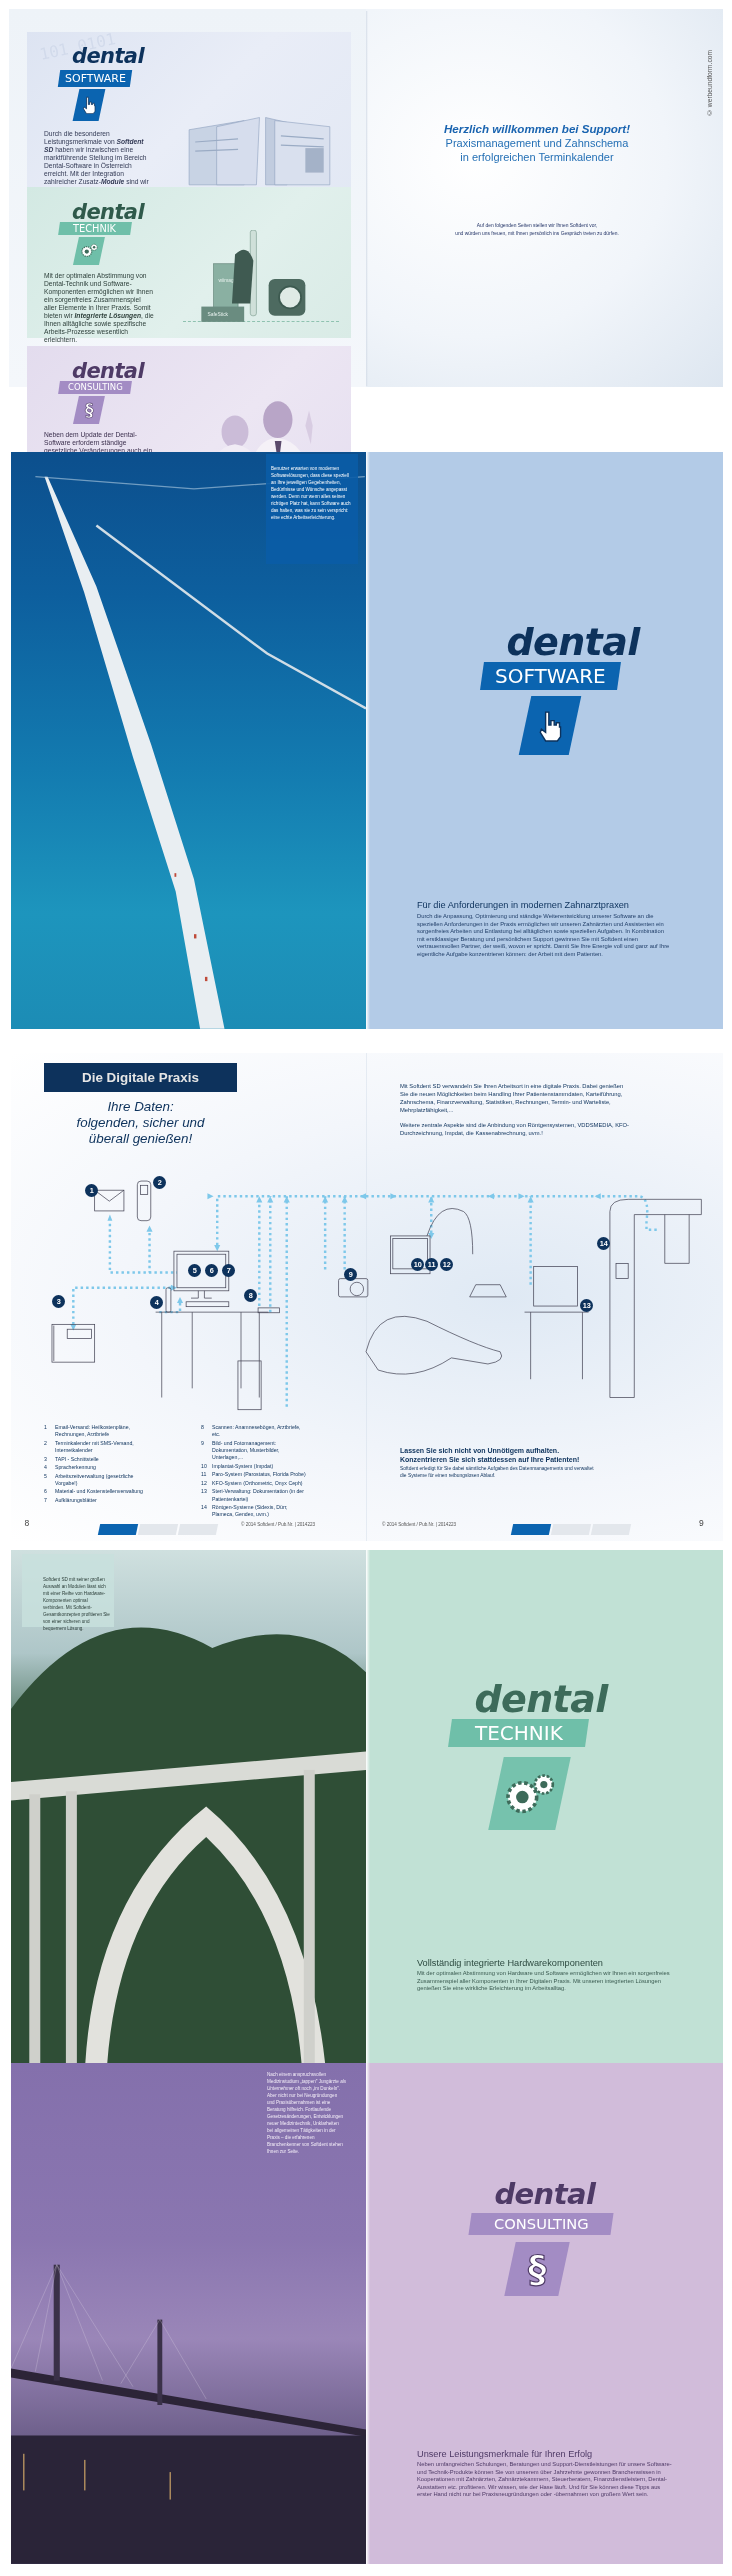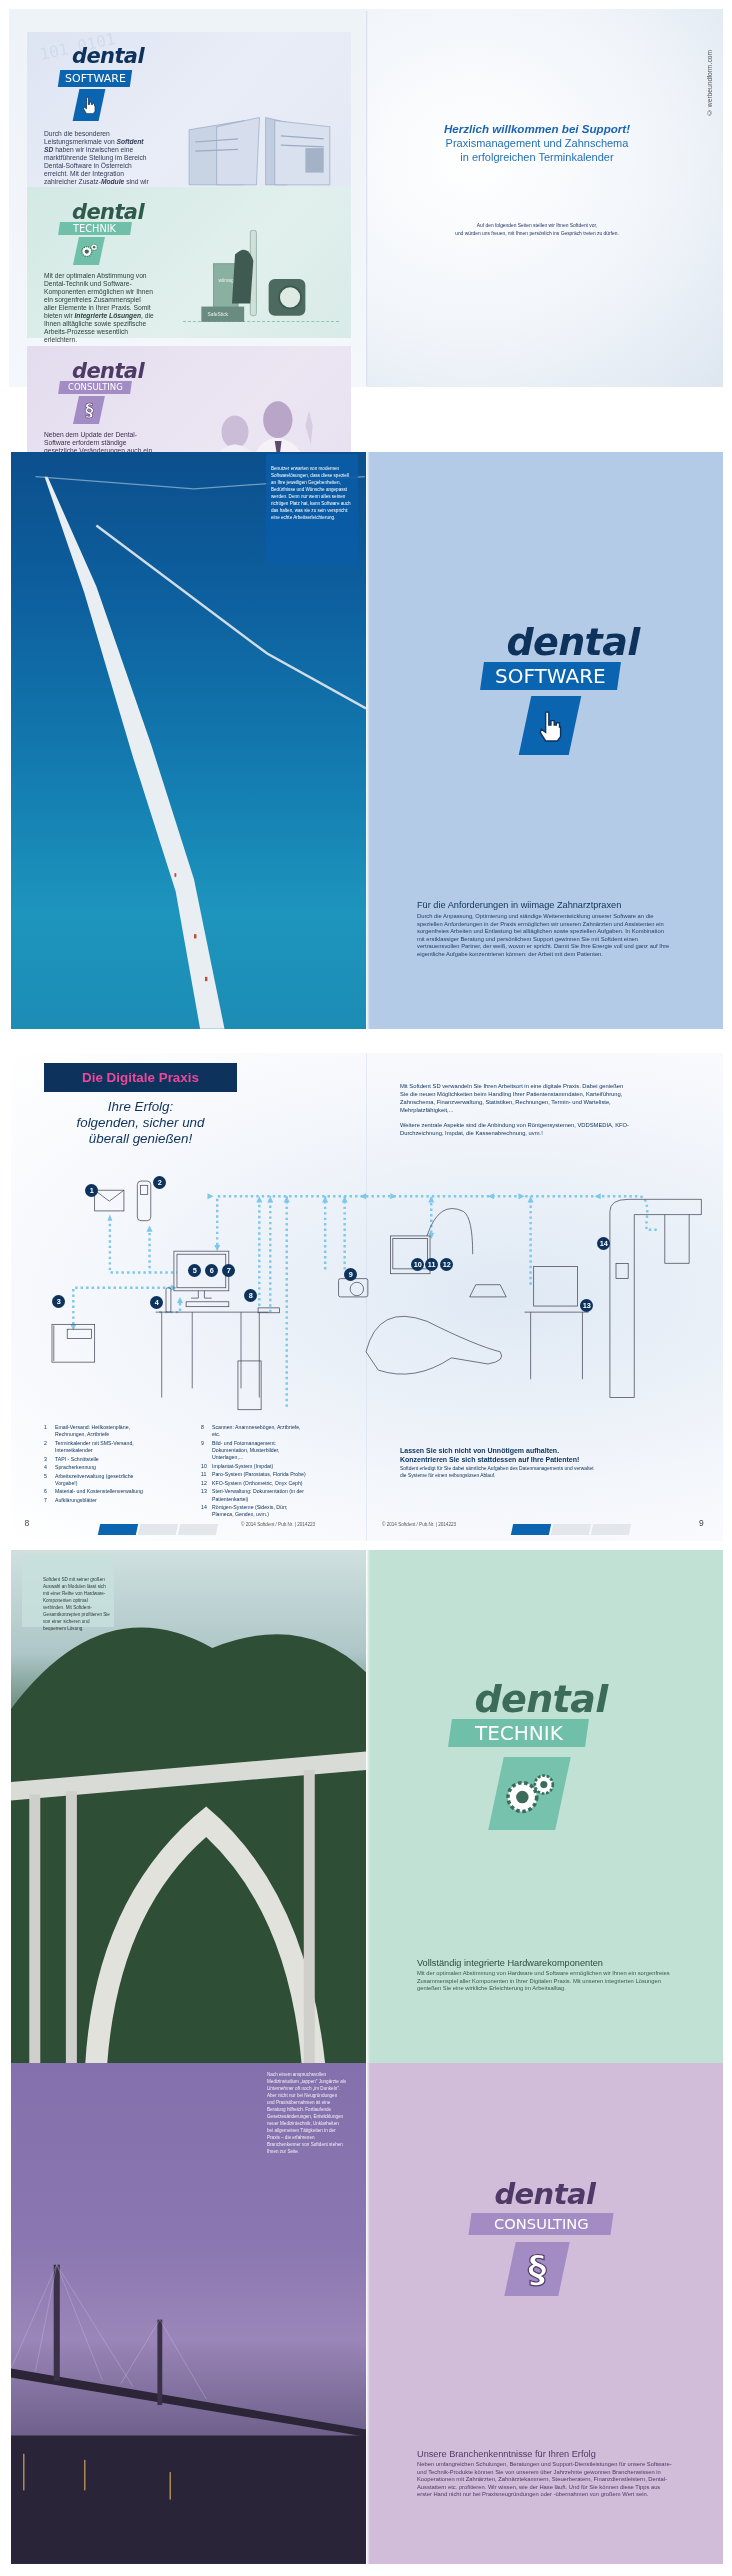--- a/index.html
+++ b/index.html
@@ -29,21 +29,21 @@
   
   .s2-photo { left: 11px; top: 452px; width: 355px; height: 577px; background: linear-gradient(180deg,#0c4f8d 0%,#0d5f9e 25%,#137bb0 55%,#1d95bd 80%,#1c8cb5 100%); overflow: hidden; }
   .s2-page { left: 366px; top: 452px; width: 357px; height: 577px; background: #b3cbe7; }
   .intro-box { position: absolute; color: #fff; font-size: 4.6px; line-height: 7px; font-family: "Liberation Sans", sans-serif; }
   .big-logo { position: absolute; }
   .section-h { font-family: "Liberation Sans", sans-serif; font-size: 9.2px; }
   .section-p { font-family: "Liberation Sans", sans-serif; font-size: 5.8px; line-height: 7.6px; }
 
   
   .s3 { left: 11px; top: 1053px; width: 712px; height: 488px; background: radial-gradient(ellipse at 70% 50%, #dfe9f4 0%, #f3f6fb 55%, #ffffff 100%); }
-  .dp-title { position: absolute; left: 44px; top: 1063px; width: 193px; height: 29px; background: #0d325c; color: #ec4899; font-size: 13.4px; font-weight: bold; text-align: center; line-height: 29px; font-family: "Liberation Sans", sans-serif; }
+  .dp-title { position: absolute; left: 44px; top: 1063px; width: 193px; height: 29px; background: #0d325c; color: #e5e5e5; font-size: 13.4px; font-weight: bold; text-align: center; line-height: 29px; font-family: "Liberation Sans", sans-serif; }
   .dp-sub { position: absolute; left: 44px; top: 1099px; width: 193px; text-align: center; color: #0d325c; font-size: 13.4px; line-height: 16px; font-style: italic; font-family: "Liberation Sans", sans-serif; }
   .dp-intro { position: absolute; left: 400px; top: 1082px; width: 232px; color: #0d325c; font-size: 5.8px; line-height: 8px; font-family: "Liberation Sans", sans-serif; }
   .dp-list { position: absolute; font-size: 5.2px; line-height: 7.3px; color: #0d325c; font-family: "Liberation Sans", sans-serif; }
   .dp-list li { list-style: none; display: flex; margin-bottom: 1.2px; }
   .dp-list .n { width: 11px; flex: none; }
   .dp-call { position: absolute; left: 400px; top: 1447px; width: 201px; color: #0d325c; font-family: "Liberation Sans", sans-serif; }
   .dp-call h3 { font-size: 7px; line-height: 8.5px; font-weight: bold; }
   .dp-call p { font-size: 4.9px; line-height: 7.3px; margin-top: 1.2px; }
   .foot-num { position: absolute; font-size: 8.5px; color: #444; font-family: "Liberation Sans", sans-serif; }
   .foot-copy { position: absolute; font-size: 4.6px; color: #555; font-family: "Liberation Sans", sans-serif; }
@@ -176,28 +176,28 @@
 <div class="big-logo" style="left:482px;top:623px;">
   <div class="logo-dental" style="font-size:38px;color:#0d325c;margin-left:24.4px;line-height:38px;">dental</div>
   <div class="logo-bar" style="width:137px;height:28px;background:#0b64b0;font-size:20px;line-height:28px;margin-top:1.2px;"><span>SOFTWARE</span></div>
   <div class="logo-icon-box" style="width:50px;height:59px;background:#0b64b0;margin:6.1px 0 0 43px;">
     <svg width="28" height="32" viewBox="0 0 26 30">
         <path d="M9 2h3v12h2V10h3v4h2v-2h3v4h1v9l-3 4H9l-5-8 1-3 4 3z" fill="#fff" stroke="#0d325c" stroke-width="1.3"></path>
       </svg>
   </div>
 </div>
 
-<div class="abs section-h" style="left:417px;top:900px;width:305px;color:#0d325c;">Für die Anforderungen in wiimage Zahnarztpraxen</div>
+<div class="abs section-h" style="left:417px;top:900px;width:305px;color:#0d325c;">Für die Anforderungen in modernen Zahnarztpraxen</div>
 <div class="abs section-p" style="left:417px;top:913px;width:256px;color:#23406a;">Durch die Anpassung, Optimierung und ständige Weiterentwicklung unserer Software an die speziellen Anforderungen in der Praxis ermöglichen wir unseren Zahnärzten und Assistenten ein sorgenfreies Arbeiten und Entlastung bei alltäglichen sowie speziellen Aufgaben. In Kombination mit erstklassiger Beratung und persönlichem Support gewinnen Sie mit Softdent einen vertrauensvollen Partner, der weiß, wovon er spricht. Damit Sie Ihre Energie voll und ganz auf Ihre eigentliche Aufgabe konzentrieren können: der Arbeit mit dem Patienten.</div>
 
 <div class="abs s3"></div>
 <div class="abs" style="left:366px;top:1053px;width:1.2px;height:488px;background:linear-gradient(90deg,#d3dde9,transparent);"></div>
 <div class="dp-title">Die Digitale Praxis</div>
 <div class="dp-sub">
-  <div>Ihre Erfolg:</div>
+  <div>Ihre Daten:</div>
   <div>folgenden, sicher und</div>
   <div>überall genießen!</div>
 </div>
 <div class="dp-intro">
   <p>Mit Softdent SD verwandeln Sie Ihren Arbeitsort in eine digitale Praxis. Dabei genießen Sie die neuen Möglichkeiten beim Handling Ihrer Patientenstammdaten, Karteiführung, Zahnschema, Finanzverwaltung, Statistiken, Rechnungen, Termin- und Warteliste, Mehrplatzfähigkeit,...</p>
   <p style="margin-top:7.3px;">Weitere zentrale Aspekte sind die Anbindung von Röntgensystemen, VDDSMEDIA, KFO-Durchzeichnung, Impdat, die Kassenabrechnung, uvm.!</p>
 </div>
 
 <svg class="abs" style="left:24.4px;top:1178px;" width="684" height="250" viewBox="0 0 1120 410">
   <g stroke="#7ec8ea" stroke-width="4" stroke-dasharray="4 5" fill="none">
@@ -438,15 +438,15 @@
 <div class="abs" style="left:366px;top:2063px;width:3.7px;height:501px;background:linear-gradient(90deg,#ffffff,#d1bcda);"></div>
 
 <div class="big-logo" style="left:470px;top:2179px;">
   <div class="logo-dental" style="font-size:29px;color:#4e3a66;margin-left:24.4px;line-height:30.5px;">dental</div>
   <div class="logo-bar" style="width:142px;height:22px;background:#a38cc4;font-size:14.7px;line-height:22px;margin-top:3.7px;"><span>CONSULTING</span></div>
   <div class="logo-icon-box" style="width:54px;height:54px;background:#a38cc4;margin:7.3px 0 0 40px;">
     <span style="font-size:37px;font-weight:bold;color:#fff;-webkit-text-stroke:1.2px #4e3a66;font-family:'DejaVu Sans',sans-serif;line-height:37px;">§</span>
   </div>
 </div>
 
-<div class="abs section-h" style="left:417px;top:2449px;width:305px;color:#4e3a66;">Unsere Branchenkenntnisse für Ihren Erfolg</div>
+<div class="abs section-h" style="left:417px;top:2449px;width:305px;color:#4e3a66;">Unsere Leistungsmerkmale für Ihren Erfolg</div>
 <div class="abs section-p" style="left:417px;top:2461px;width:256px;color:#4e3a66;">Neben umfangreichen Schulungen, Beratungen und Support-Dienstleistungen für unsere Software- und Technik-Produkte können Sie von unserem über Jahrzehnte gewonnen Branchenwissen in Kooperationen mit Zahnärzten, Zahnärztekammern, Steuerberatern, Finanzdienstleistern, Dental-Ausstattern etc. profitieren. Wir wissen, wie der Hase läuft. Und für Sie können diese Tipps aus erster Hand nicht nur bei Praxisneugründungen oder -übernahmen von großem Wert sein.</div>
 
 
 </body></html>

